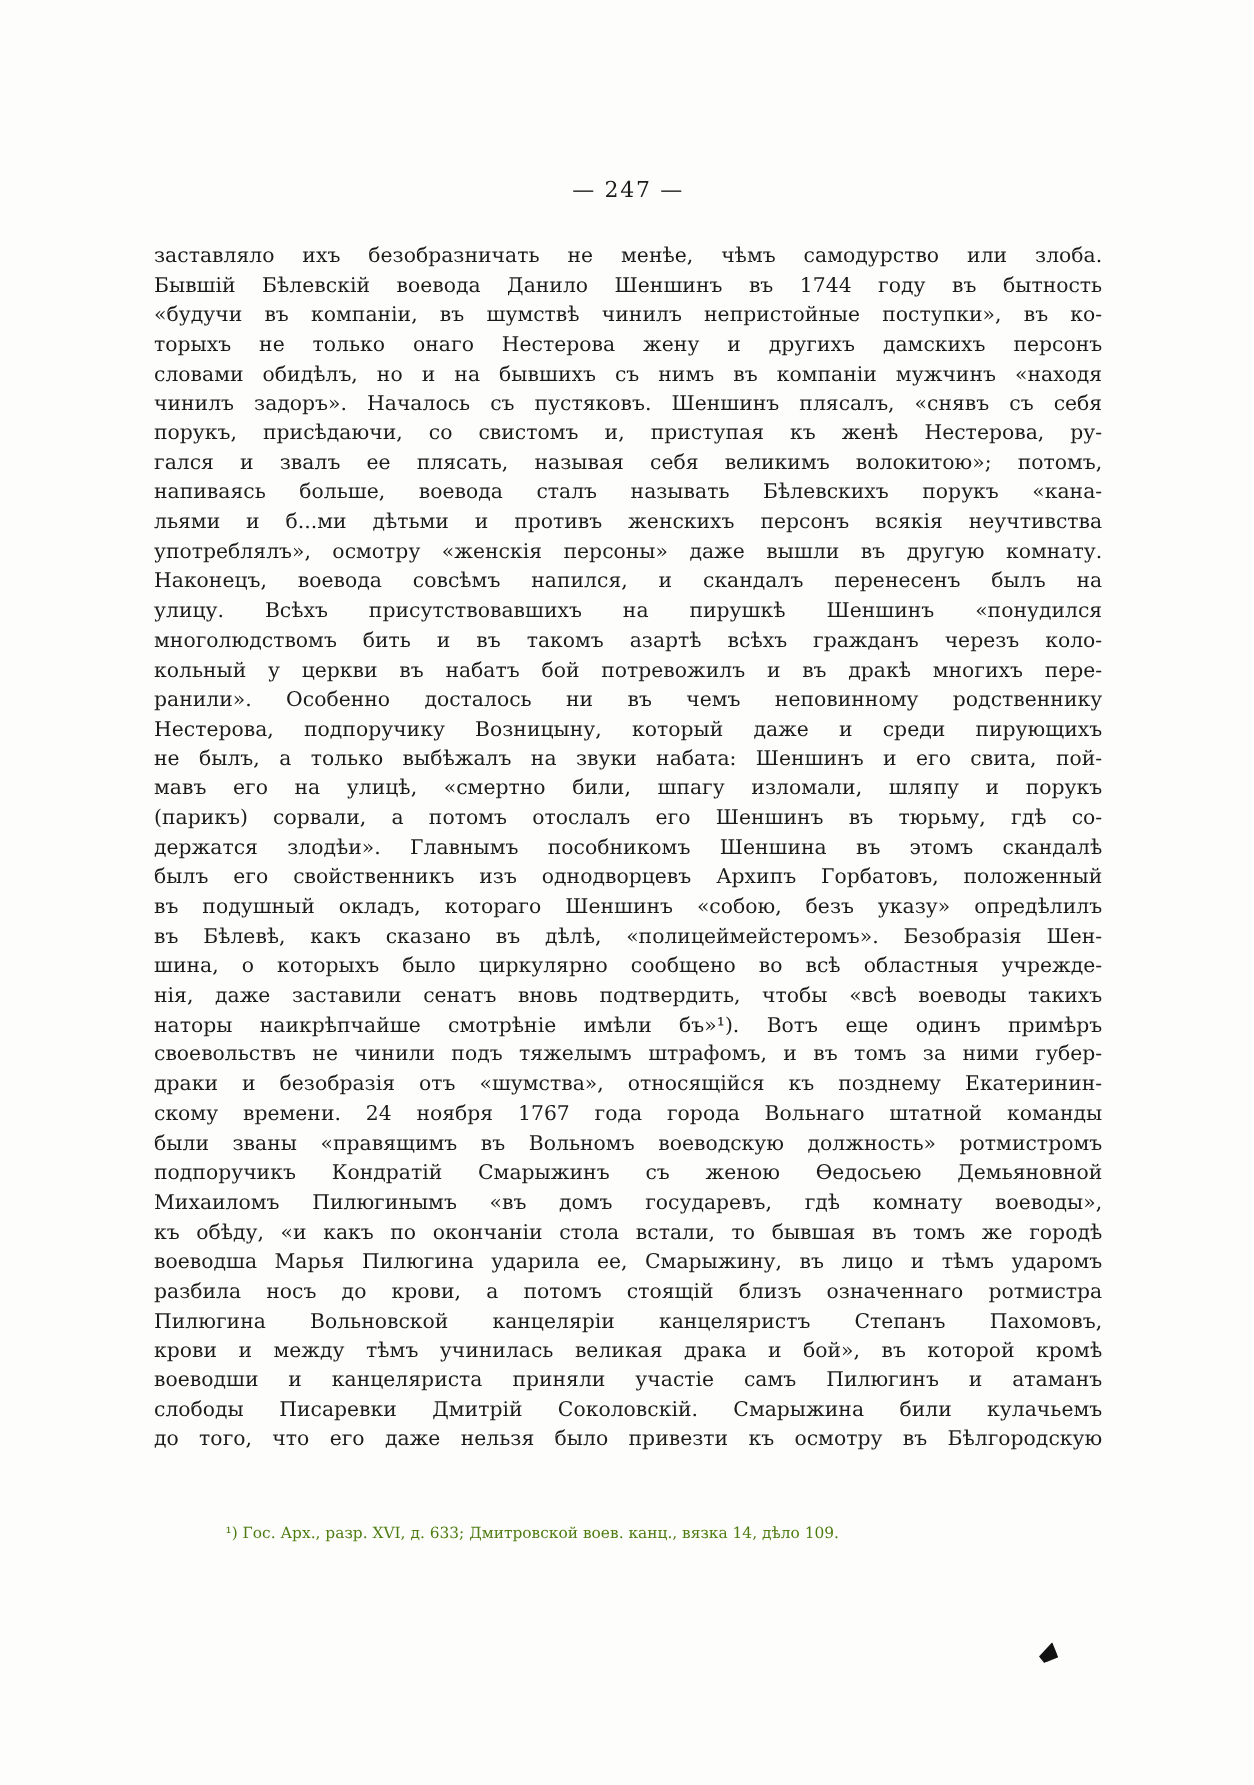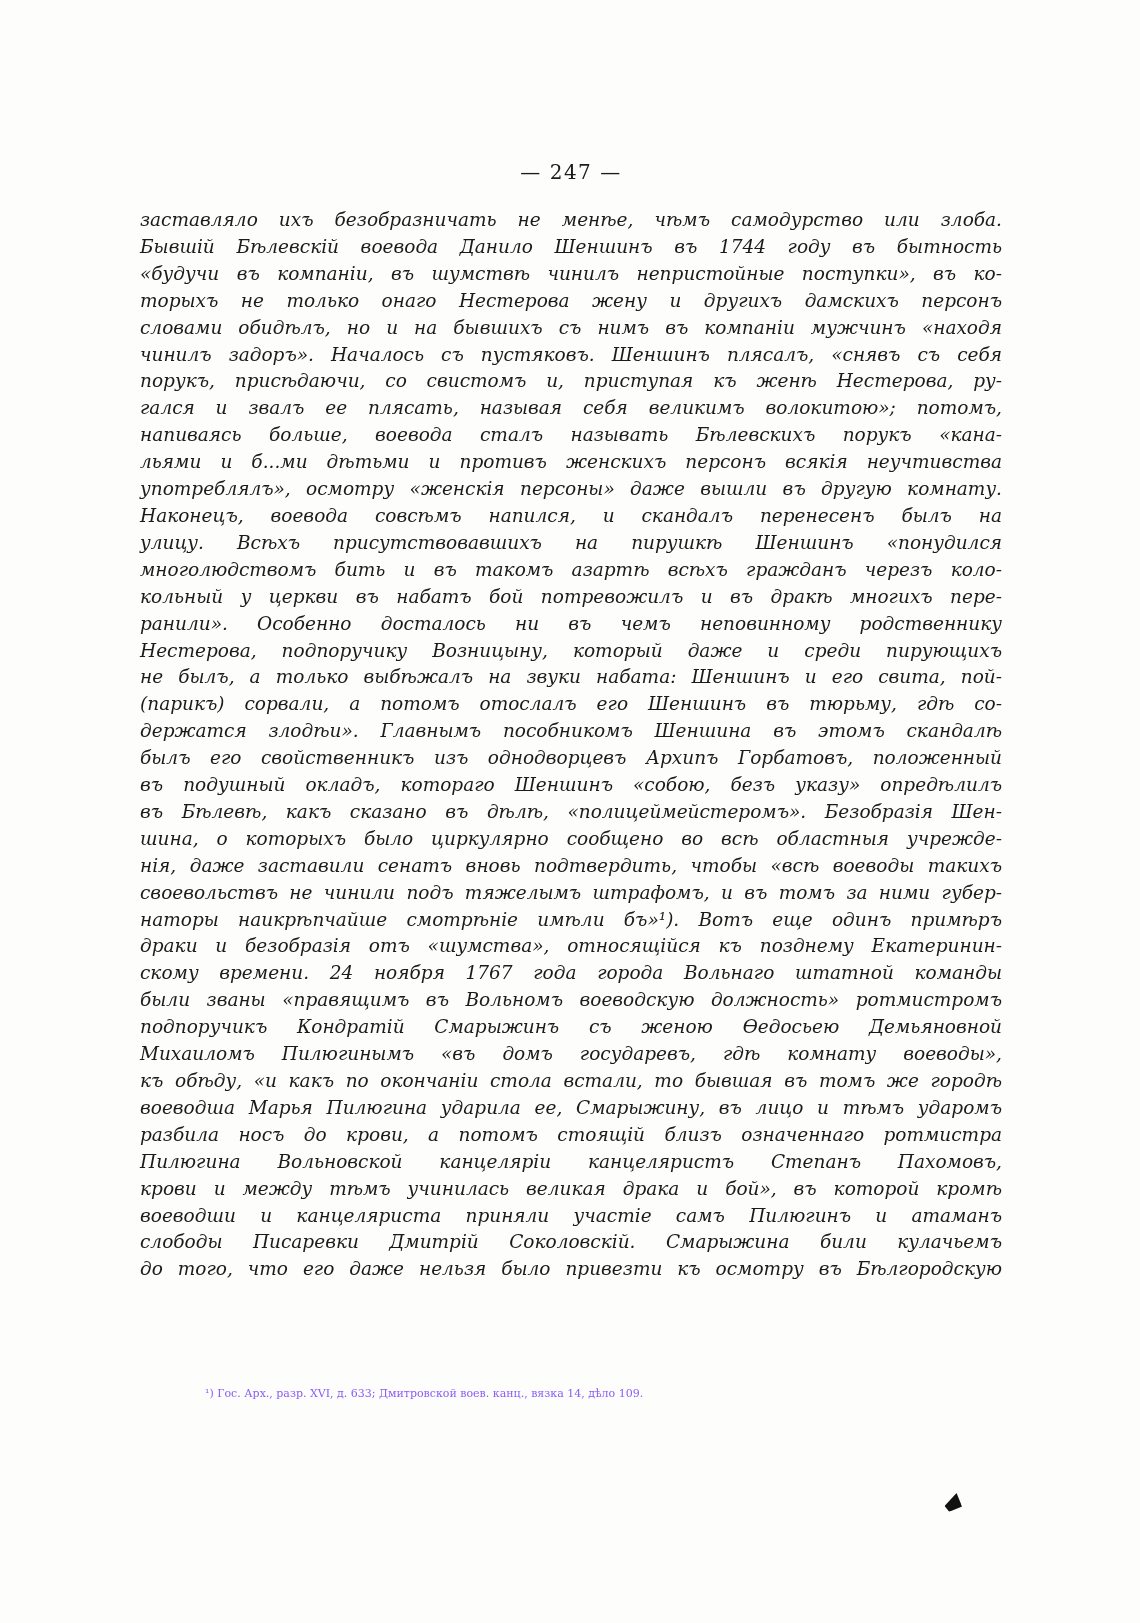--- a/index.html
+++ b/index.html
@@ -17,42 +17,41 @@
     position: absolute;
     top: 160px;
     left: 140px;
     width: 862px;
     text-align: center;
     font-size: 20px;
     letter-spacing: 1.5px;
   }
   .body-text {
     position: absolute;
-    top: 207px;
+    top: 220px;
     left: 140px;
     width: 862px;
     font-size: 18.5px;
     line-height: 26.9px;
-    font-style: italic;
   }
   .ln {
     text-align: justify;
     text-align-last: justify;
     -moz-text-align-last: justify;
     white-space: normal;
     word-spacing: 0.05em;
   }
   .footnote {
     position: absolute;
     top: 1383px;
     left: 205px;
     width: 800px;
-    font-size: 11px;
+    font-size: 14px;
     line-height: 22px;
-    color: #8b5cf6;
+    color: #4d7c0f;
   }
   .ink-mark {
     position: absolute;
     left: 944px;
     top: 1494px;
     width: 17px;
     height: 17px;
     background: #121212;
     clip-path: polygon(85% 0, 100% 85%, 20% 100%, 0 60%);
     transform: rotate(-12deg);
@@ -77,29 +76,30 @@
       <div class="ln">напиваясь больше, воевода сталъ называть Бѣлевскихъ порукъ «кана-</div>
       <div class="ln">льями и б...ми дѣтьми и противъ женскихъ персонъ всякія неучтивства</div>
       <div class="ln">употреблялъ», осмотру «женскія персоны» даже вышли въ другую комнату.</div>
       <div class="ln">Наконецъ, воевода совсѣмъ напился, и скандалъ перенесенъ былъ на</div>
       <div class="ln">улицу. Всѣхъ присутствовавшихъ на пирушкѣ Шеншинъ «понудился</div>
       <div class="ln">многолюдствомъ бить и въ такомъ азартѣ всѣхъ гражданъ черезъ коло-</div>
       <div class="ln">кольный у церкви въ набатъ бой потревожилъ и въ дракѣ многихъ пере-</div>
       <div class="ln">ранили». Особенно досталось ни въ чемъ неповинному родственнику</div>
       <div class="ln">Нестерова, подпоручику Возницыну, который даже и среди пирующихъ</div>
       <div class="ln">не былъ, а только выбѣжалъ на звуки набата: Шеншинъ и его свита, пой-</div>
+      <div class="ln">мавъ его на улицѣ, «смертно били, шпагу изломали, шляпу и порукъ</div>
       <div class="ln">(парикъ) сорвали, а потомъ отослалъ его Шеншинъ въ тюрьму, гдѣ со-</div>
       <div class="ln">держатся злодѣи». Главнымъ пособникомъ Шеншина въ этомъ скандалѣ</div>
       <div class="ln">былъ его свойственникъ изъ однодворцевъ Архипъ Горбатовъ, положенный</div>
       <div class="ln">въ подушный окладъ, котораго Шеншинъ «собою, безъ указу» опредѣлилъ</div>
       <div class="ln">въ Бѣлевѣ, какъ сказано въ дѣлѣ, «полицеймейстеромъ». Безобразія Шен-</div>
       <div class="ln">шина, о которыхъ было циркулярно сообщено во всѣ областныя учрежде-</div>
       <div class="ln">нія, даже заставили сенатъ вновь подтвердить, чтобы «всѣ воеводы такихъ</div>
+      <div class="ln">наторы наикрѣпчайше смотрѣніе имѣли бъ»¹). Вотъ еще одинъ примѣръ</div>
       <div class="ln">своевольствъ не чинили подъ тяжелымъ штрафомъ, и въ томъ за ними губер-</div>
-      <div class="ln">наторы наикрѣпчайше смотрѣніе имѣли бъ»¹). Вотъ еще одинъ примѣръ</div>
       <div class="ln">драки и безобразія отъ «шумства», относящійся къ позднему Екатеринин-</div>
       <div class="ln">скому времени. 24 ноября 1767 года города Вольнаго штатной команды</div>
       <div class="ln">были званы «правящимъ въ Вольномъ воеводскую должность» ротмистромъ</div>
       <div class="ln">подпоручикъ Кондратій Смарыжинъ съ женою Ѳедосьею Демьяновной</div>
       <div class="ln">Михаиломъ Пилюгинымъ «въ домъ государевъ, гдѣ комнату воеводы»,</div>
       <div class="ln">къ обѣду, «и какъ по окончаніи стола встали, то бывшая въ томъ же городѣ</div>
       <div class="ln">воеводша Марья Пилюгина ударила ее, Смарыжину, въ лицо и тѣмъ ударомъ</div>
       <div class="ln">разбила носъ до крови, а потомъ стоящій близъ означеннаго ротмистра</div>
       <div class="ln">Пилюгина Вольновской канцеляріи канцеляристъ Степанъ Пахомовъ,</div>
       <div class="ln">крови и между тѣмъ учинилась великая драка и бой», въ которой кромѣ</div>

